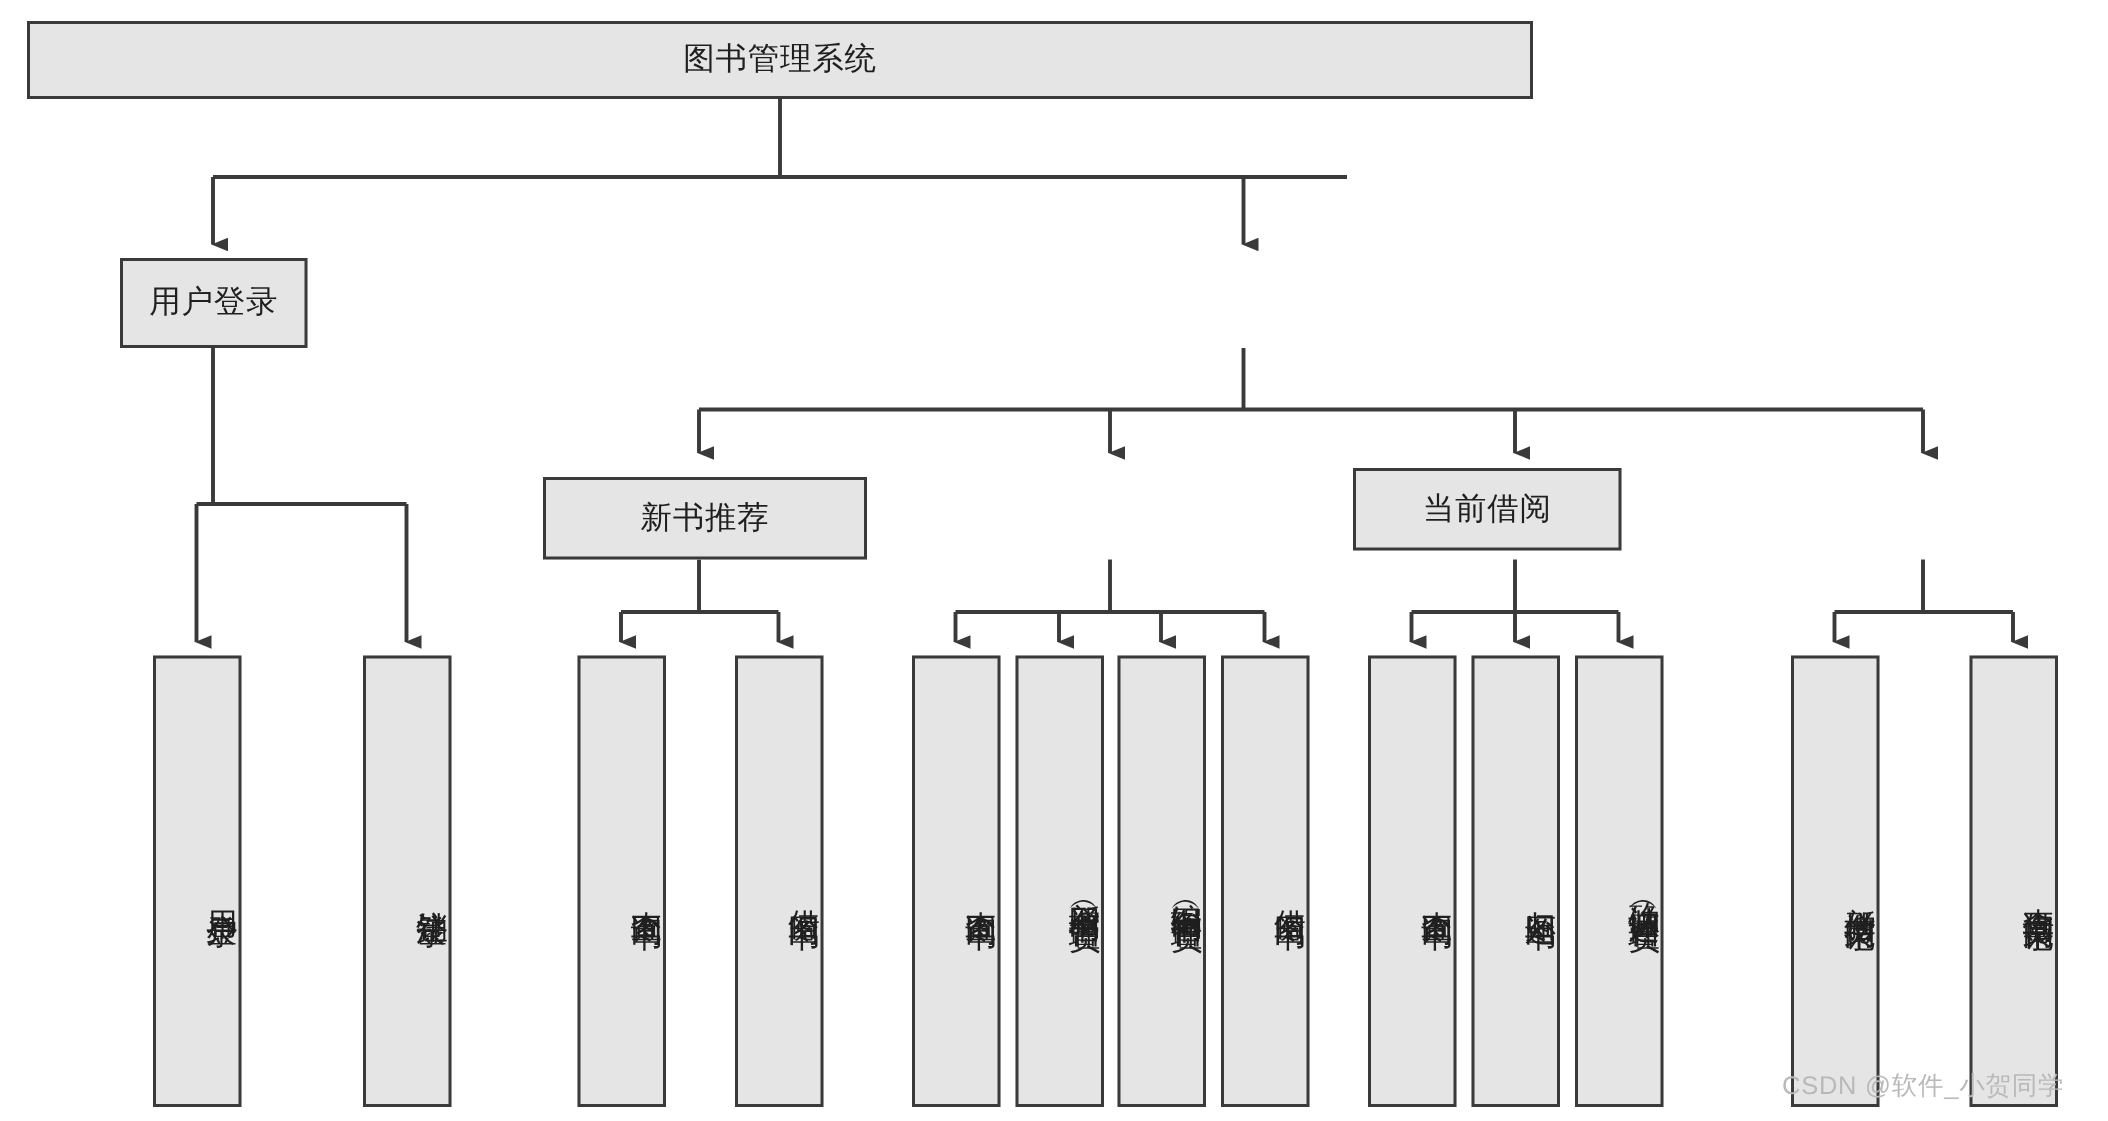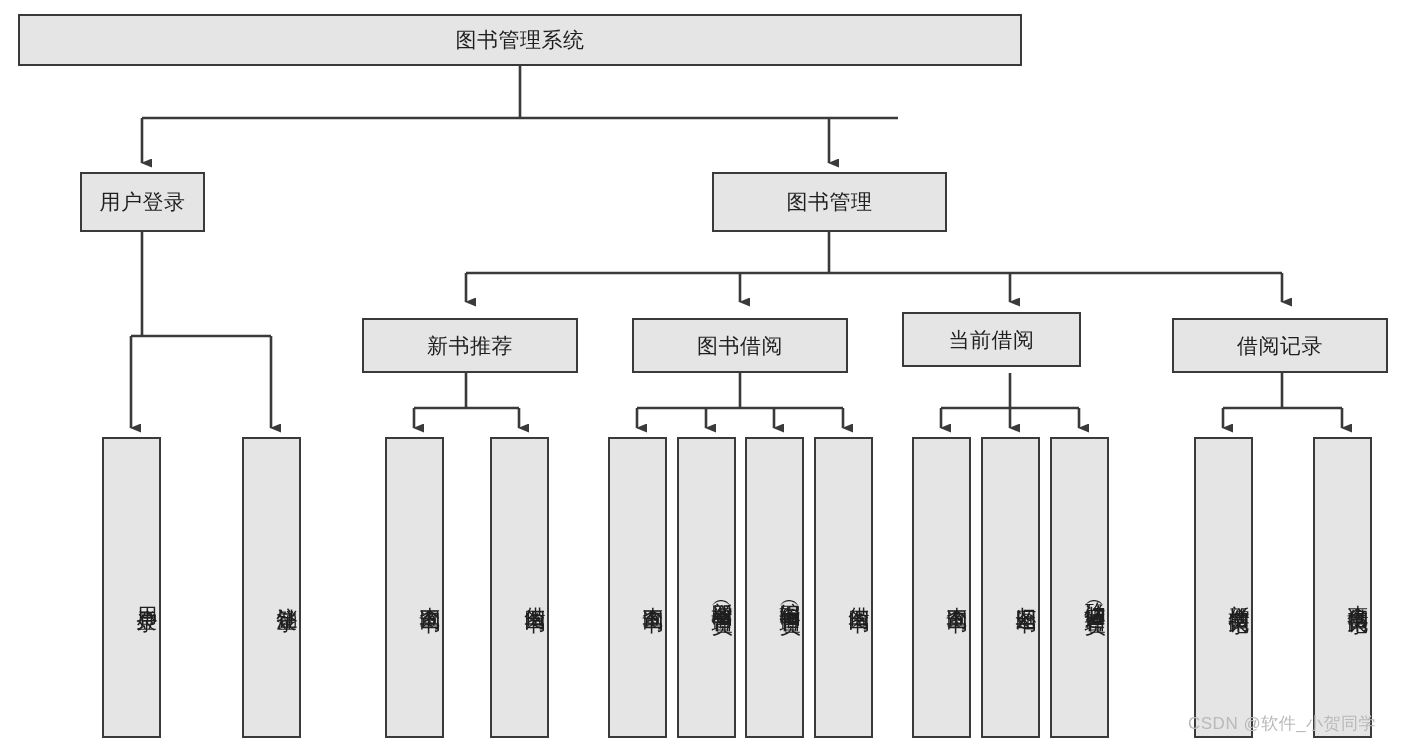--- a/index.html
+++ b/index.html
@@ -123,35 +123,26 @@
     </g>
   </svg>
 
   <div class="node horiz" style="left:18px; top:14px; width:1004px; height:52px;">
     <span>图书管理系统</span>
   </div>
 
   <div class="node horiz" style="left:80px; top:172px; width:125px; height:60px;">
     <span>用户登录</span>
   </div>
-  <div class="node horiz" style="left:712px; top:172px; width:235px; height:60px;">
-    <span>图书管理</span>
-  </div>
 
   <div class="node horiz" style="left:362px; top:318px; width:216px; height:55px;align-items:center;">
     <span>新书推荐</span>
   </div>
-  <div class="node horiz" style="left:632px; top:318px; width:216px; height:55px;">
-    <span>图书借阅</span>
-  </div>
   <div class="node horiz" style="left:902px; top:312px; width:179px; height:55px;">
     <span>当前借阅</span>
-  </div>
-  <div class="node horiz" style="left:1172px; top:318px; width:216px; height:55px;">
-    <span>借阅记录</span>
   </div>
 
   <div class="node vert" style="left:102px; top:437px; width:59px; height:301px;">
     <span>用户登录</span>
   </div>
   <div class="node vert" style="left:242px; top:437px; width:59px; height:301px;">
     <span>注销登录</span>
   </div>
 
   <div class="node vert" style="left:385px; top:437px; width:59px; height:301px;">

